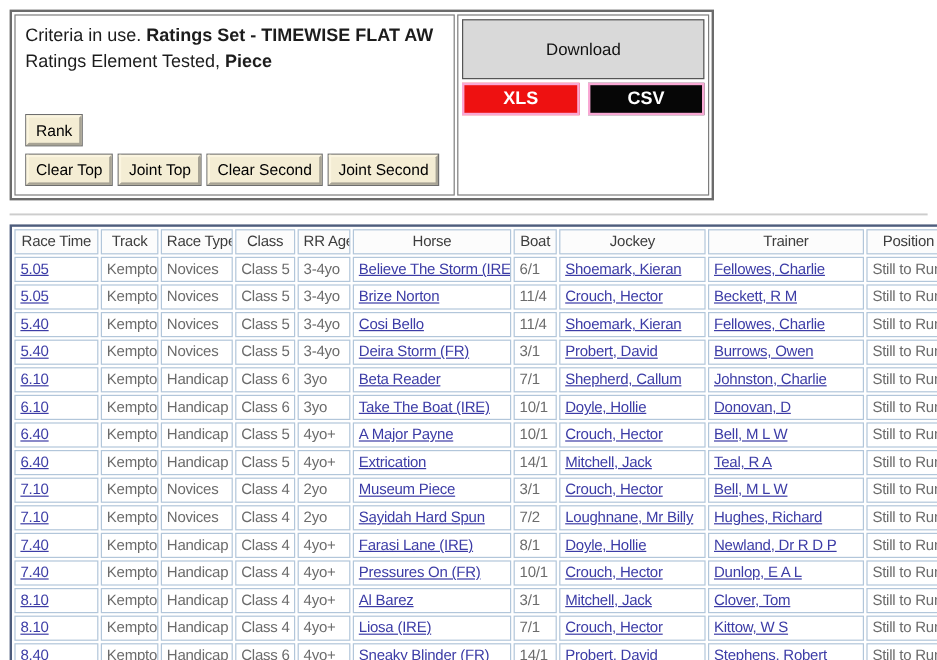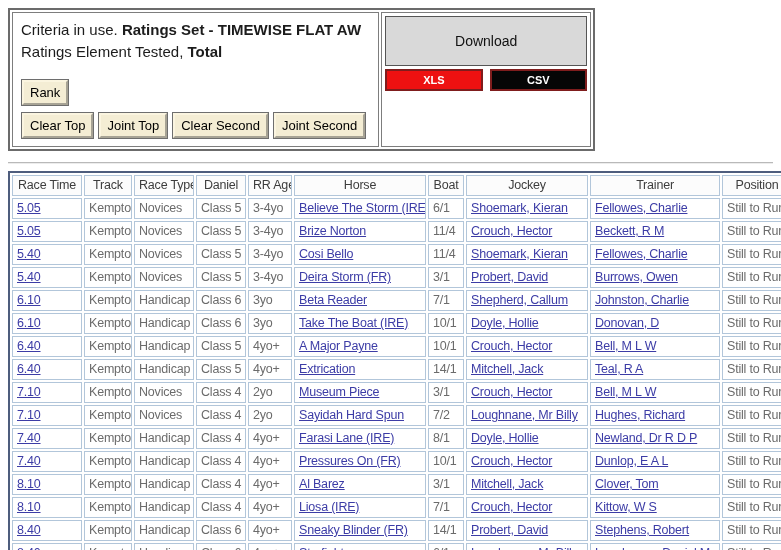--- a/index.html
+++ b/index.html
@@ -22,21 +22,21 @@
     border: 1px solid #7d7d7d;
     vertical-align: top;
     background: #fff;
   }
   .criteria-cell { width: 322px; height: 118px; padding: 6px 8px 8px 8px; }
   .download-cell { width: 202px; padding: 3px 3px; }
 
   .criteria-text { font-size: 15px; line-height: 1.45; color: #1c1c1c; }
   .criteria-text b { font-weight: bold; }
 
-  .rank-row { margin-top: 17px; }
+  .rank-row { margin-top: 33px; }
   .btn-row  { margin-top: 8px; white-space: nowrap; }
   .btn {
     display: inline-block;
     font-family: "Liberation Sans", sans-serif;
     font-size: 13px;
     color: #000;
     background: #f4edd4;
     border: 2px outset #fbf5e0;
     box-shadow: 0 0 0 1px #6e6e6e;
     padding: 3px 6px;
@@ -50,24 +50,24 @@
     text-align: center;
     font-size: 14px;
     color: #111;
     padding: 16px 0;
   }
   .dl-buttons { display: flex; gap: 7px; margin-top: 3px; }
   .dl-btn {
     flex: 1;
     text-align: center;
     font-weight: bold;
-    font-size: 11px;
+    font-size: 15px;
     color: #ffffff;
     padding: 3px 0;
-    border: 2px solid #7f1d1d;
+    border: 2px solid #f9a8d4;
     cursor: pointer;
   }
   .dl-xls { background: #ee1111; }
   .dl-csv { background: #060606; }
 
   
   .sep {
     border: none;
     border-top: 1px solid #b9b9b9;
     border-bottom: 1px solid #ececec;
@@ -105,21 +105,21 @@
 </style>
 </head>
 <body>
 
 <table class="top-table">
   <tbody>
     <tr>
       <td class="panel criteria-cell">
         <div class="criteria-text">
           <div><span>Criteria in use. </span><b>Ratings Set - TIMEWISE FLAT AW</b></div>
-          <div><span>Ratings Element Tested, </span><b>Total</b></div>
+          <div><span>Ratings Element Tested, </span><b>Piece</b></div>
         </div>
         <div class="rank-row">
           <button class="btn">Rank</button>
         </div>
         <div class="btn-row">
           <button class="btn">Clear Top</button><button class="btn">Joint Top</button><button class="btn">Clear Second</button><button class="btn">Joint Second</button>
         </div>
       </td>
       <td class="panel download-cell">
         <div class="download-header">Download</div>
@@ -145,21 +145,21 @@
       <col style="width:36px">
       <col style="width:122px">
       <col style="width:130px">
       <col style="width:70px">
   </colgroup>
   <thead>
     <tr>
       <th>Race Time</th>
       <th>Track</th>
       <th>Race Type</th>
-      <th>Daniel</th>
+      <th>Class</th>
       <th>RR Age</th>
       <th>Horse</th>
       <th>Boat</th>
       <th>Jockey</th>
       <th>Trainer</th>
       <th>Position</th>
     </tr>
   </thead>
   <tbody id="race-rows">
       <tr>

